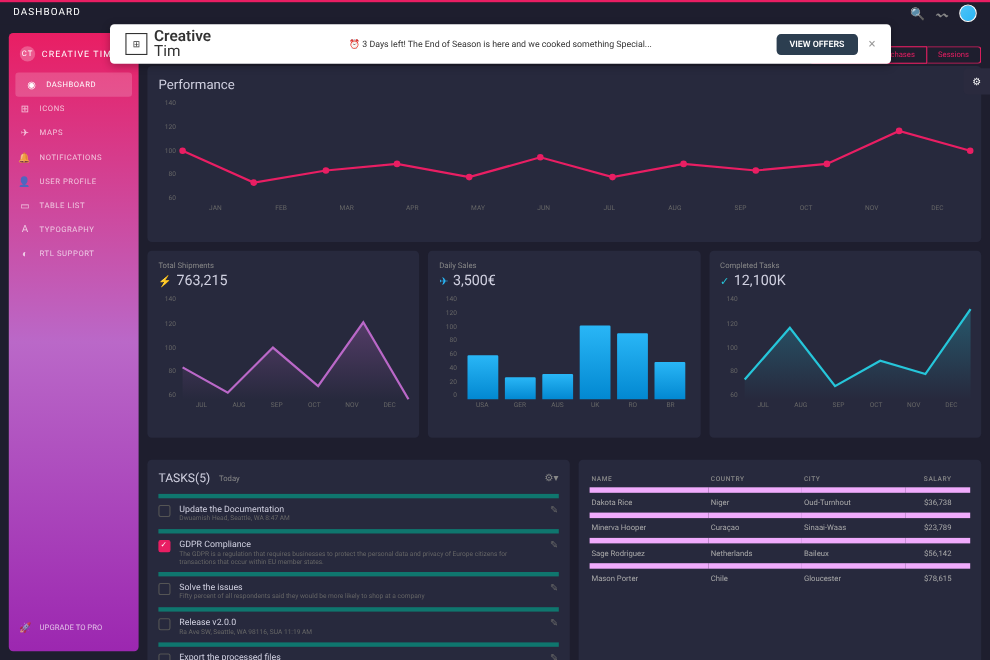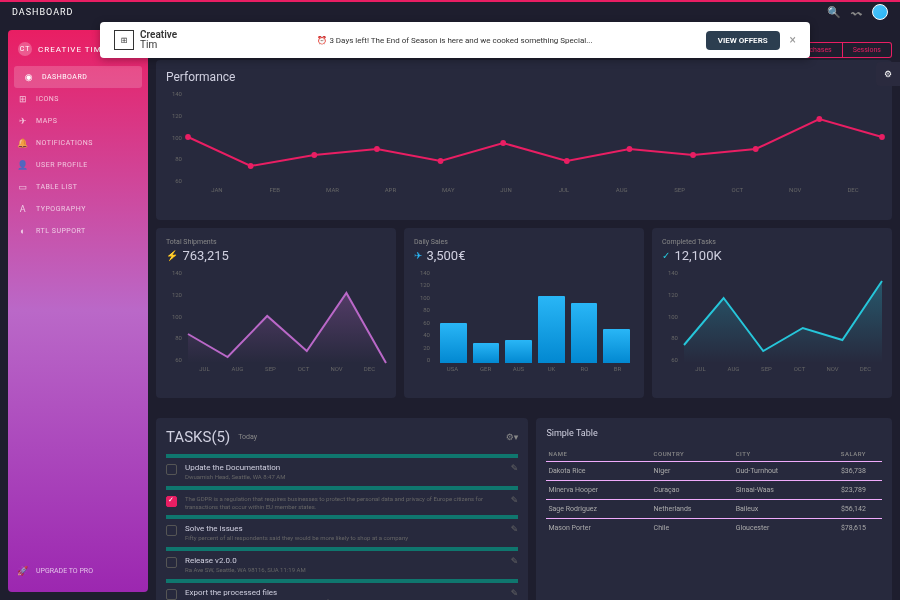--- a/index.html
+++ b/index.html
@@ -5,26 +5,26 @@
 *{margin:0;padding:0;box-sizing:border-box;font-family:-apple-system,BlinkMacSystemFont,"Segoe UI",Roboto,sans-serif}
 body{background:#1e1e2e;color:#a0a0b0;width:900px;height:600px;overflow:hidden;font-size:9px;position:relative}
 .topbar{height:22px;background:#1e1e2e;display:flex;align-items:center;padding:0 12px;border-top:2px solid #e91e63;justify-content:space-between}
 .topbar-title{color:#fff;font-size:9px;letter-spacing:1px}
 .topbar-right{display:flex;align-items:center;gap:10px}
 .topbar-icon{color:#888;font-size:11px;cursor:pointer}
 .avatar{width:16px;height:16px;border-radius:50%;background:linear-gradient(135deg,#4fc3f7,#29b6f6);border:1px solid #fff}
 .promo{position:absolute;top:22px;left:100px;right:90px;height:36px;background:#fff;border-radius:4px;display:flex;align-items:center;padding:0 14px;z-index:100;box-shadow:0 2px 8px rgba(0,0,0,0.3)}
 .promo-logo{display:flex;align-items:center;gap:6px;margin-right:auto}
 .promo-logo-icon{width:20px;height:20px;border:1px solid #333;display:flex;align-items:center;justify-content:center;font-size:8px;color:#333}
-.promo-logo-text{color:#333;font-size:10px;line-height:1}
+.promo-logo-text{color:#333;font-size:14px;line-height:1}
 .promo-msg{color:#333;font-size:8px;position:absolute;left:50%;transform:translateX(-50%)}
 .promo-btn{background:#2c3e50;color:#fff;padding:5px 12px;border-radius:4px;font-size:8px;font-weight:600;cursor:pointer;border:none}
 .promo-close{margin-left:10px;color:#999;cursor:pointer;font-size:12px}
 .layout{display:flex;height:578px}
-.sidebar{width:140px;background:linear-gradient(180deg,#e91e63 0%,#ba68c8 50%,#9c27b0 100%);padding:8px 0;position:relative;margin:8px 0 8px 8px;border-radius:4px}
+.sidebar{width:118px;background:linear-gradient(180deg,#e91e63 0%,#ba68c8 50%,#9c27b0 100%);padding:8px 0;position:relative;margin:8px 0 8px 8px;border-radius:4px}
 .sidebar-header{display:flex;align-items:center;gap:6px;padding:4px 10px 10px;font-size:8px;color:#fff;letter-spacing:1px}
 .sidebar-logo{width:14px;height:14px;background:rgba(255,255,255,0.25);border-radius:50%;display:flex;align-items:center;justify-content:center;font-size:7px}
 .nav-item{display:flex;align-items:center;gap:8px;padding:6px 10px;font-size:7px;color:rgba(255,255,255,0.7);cursor:pointer;letter-spacing:0.5px}
 .nav-item.active{background:rgba(255,255,255,0.18);color:#fff;border-radius:3px;margin:0 6px}
 .nav-icon{width:10px;height:10px;display:flex;align-items:center;justify-content:center;font-size:9px}
 .upgrade{position:absolute;bottom:10px;left:0;right:0;padding:6px 10px;display:flex;align-items:center;gap:8px;font-size:7px;color:rgba(255,255,255,0.7);cursor:pointer}
 .main{flex:1;padding:8px;overflow:hidden;position:relative}
 .gear-fab{position:absolute;top:40px;right:0;width:24px;height:24px;background:#2a2a3e;border-radius:4px 0 0 4px;display:flex;align-items:center;justify-content:center;color:#fff;cursor:pointer;z-index:50}
 .segmented{position:absolute;top:20px;right:8px;display:flex;gap:0;z-index:40}
 .seg-btn{border:1px solid #e91e63;padding:3px 10px;font-size:7px;cursor:pointer;color:#e91e63;background:transparent}
@@ -43,36 +43,36 @@
 .row3{display:flex;gap:8px;margin-bottom:20px}
 .small-card{flex:1;background:#27293d;border-radius:4px;padding:10px;height:170px}
 .sc-label{font-size:7px;color:#888;margin-bottom:2px}
 .sc-value{font-size:13px;color:#d0d0e0;display:flex;align-items:center;gap:4px;margin-bottom:6px}
 .sc-icon{font-size:10px}
 .sc-chart{height:110px;position:relative}
 .row2{display:flex;gap:8px}
 .tasks-card{flex:1.05;background:#27293d;border-radius:4px;padding:10px;height:195px}
 .table-card{flex:1;background:#27293d;border-radius:4px;padding:10px;height:195px}
 .tasks-header{display:flex;align-items:center;gap:8px;margin-bottom:8px}
-.tasks-title{font-size:15px;color:#d0d0e0}
+.tasks-title{font-size:11px;color:#d0d0e0}
 .tasks-tab{font-size:7px;color:#888}
 .tasks-gear{margin-left:auto;color:#888;cursor:pointer;font-size:9px}
 .task-item{display:flex;gap:8px;padding:5px 0;border-top:4px solid #0f766e}
 .task-check{width:11px;height:11px;border:1px solid #555;border-radius:2px;flex-shrink:0;margin-top:1px;cursor:pointer}
 .task-check.checked{background:#e91e63;border-color:#e91e63;position:relative}
 .task-check.checked::after{content:"✓";color:#fff;font-size:7px;position:absolute;top:-1px;left:1px}
 .task-body{flex:1}
 .task-title{font-size:8px;color:#d0d0e0;margin-bottom:1px}
 .task-desc{font-size:6px;color:#666;line-height:1.3}
 .task-edit{color:#666;cursor:pointer;font-size:9px}
 .table-title{font-size:9px;color:#d0d0e0;margin-bottom:8px}
 table{width:100%;border-collapse:collapse;font-size:7px}
 th{text-align:left;color:#888;font-weight:500;padding:4px 2px;font-size:6px;letter-spacing:0.5px}
 th:last-child,td:last-child{text-align:center}
-td{padding:5px 2px;color:#aaa;border-top:1px solid #f0abfc}
+td{padding:5px 2px;color:#aaa;border-top:5px solid #f0abfc}
 .bars{display:flex;align-items:flex-end;height:100%;gap:6px;padding:0 4px}
 .bar{flex:1;background:linear-gradient(180deg,#29b6f6,#0288d1);border-radius:1px 1px 0 0}
 </style>
 </head>
 <body>
 
 <div class="topbar">
   <div class="topbar-title">DASHBOARD</div>
   <div class="topbar-right">
     <span class="topbar-icon">🔍</span>
@@ -307,20 +307,21 @@
               <div class="task-check"></div>
               <div class="task-body">
                 <div class="task-title">Update the Documentation</div>
                 <div class="task-desc">Dwuamish Head, Seattle, WA 8:47 AM</div>
               </div>
               <span class="task-edit">✎</span>
             </div>
             <div class="task-item">
               <div class="task-check checked"></div>
               <div class="task-body">
+                <div class="task-title">GDPR Compliance</div>
                 <div class="task-desc">The GDPR is a regulation that requires businesses to protect the personal data and privacy of Europe citizens for transactions that occur within EU member states.</div>
               </div>
               <span class="task-edit">✎</span>
             </div>
             <div class="task-item">
               <div class="task-check"></div>
               <div class="task-body">
                 <div class="task-title">Solve the issues</div>
                 <div class="task-desc">Fifty percent of all respondents said they would be more likely to shop at a company</div>
               </div>
@@ -338,21 +339,20 @@
               <div class="task-check"></div>
               <div class="task-body">
                 <div class="task-title">Export the processed files</div>
                 <div class="task-desc">The report also shows that consumers will not easily forgive a company once a breach exposing their personal data occurs.</div>
               </div>
               <span class="task-edit">✎</span>
             </div>
           </div>
       </div>
       <div class="table-card">
-        <div class="table-title">Simple Table</div>
         <table>
           <thead>
               <tr id="table-head">
                 <th>NAME</th>
                 <th>COUNTRY</th>
                 <th>CITY</th>
                 <th>SALARY</th>
               </tr>
             </thead>
           <tbody id="table-body">

